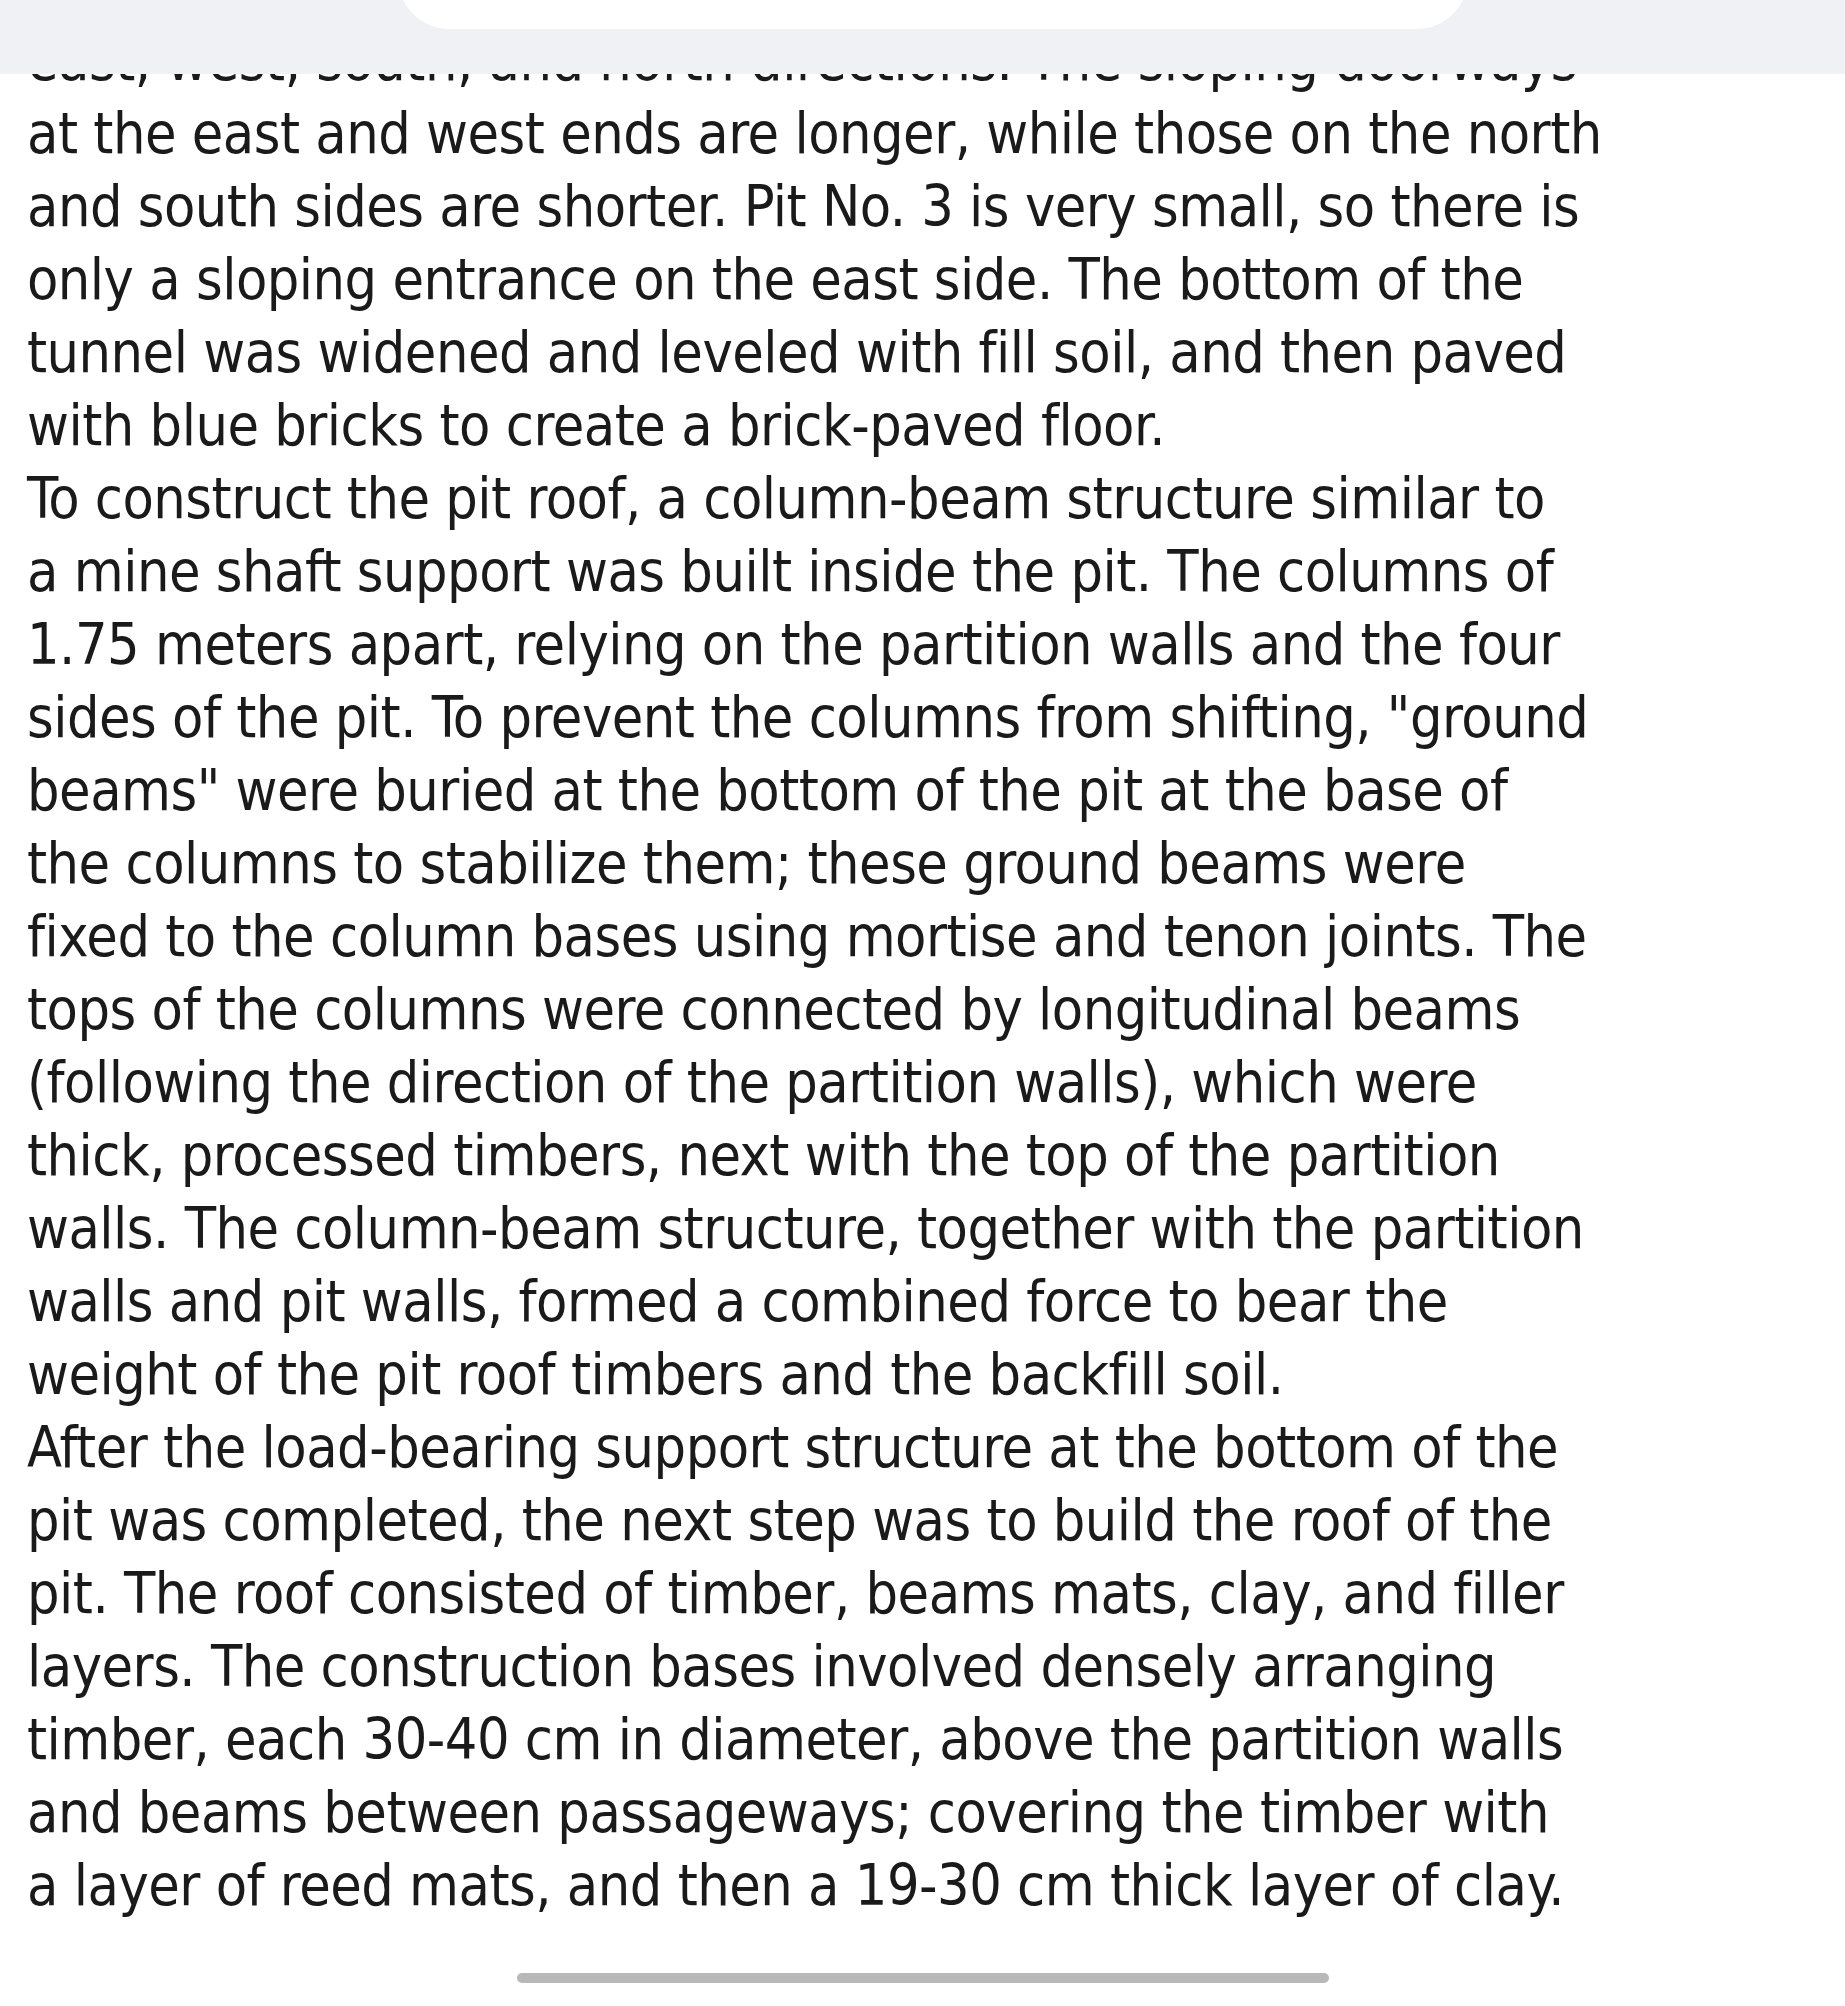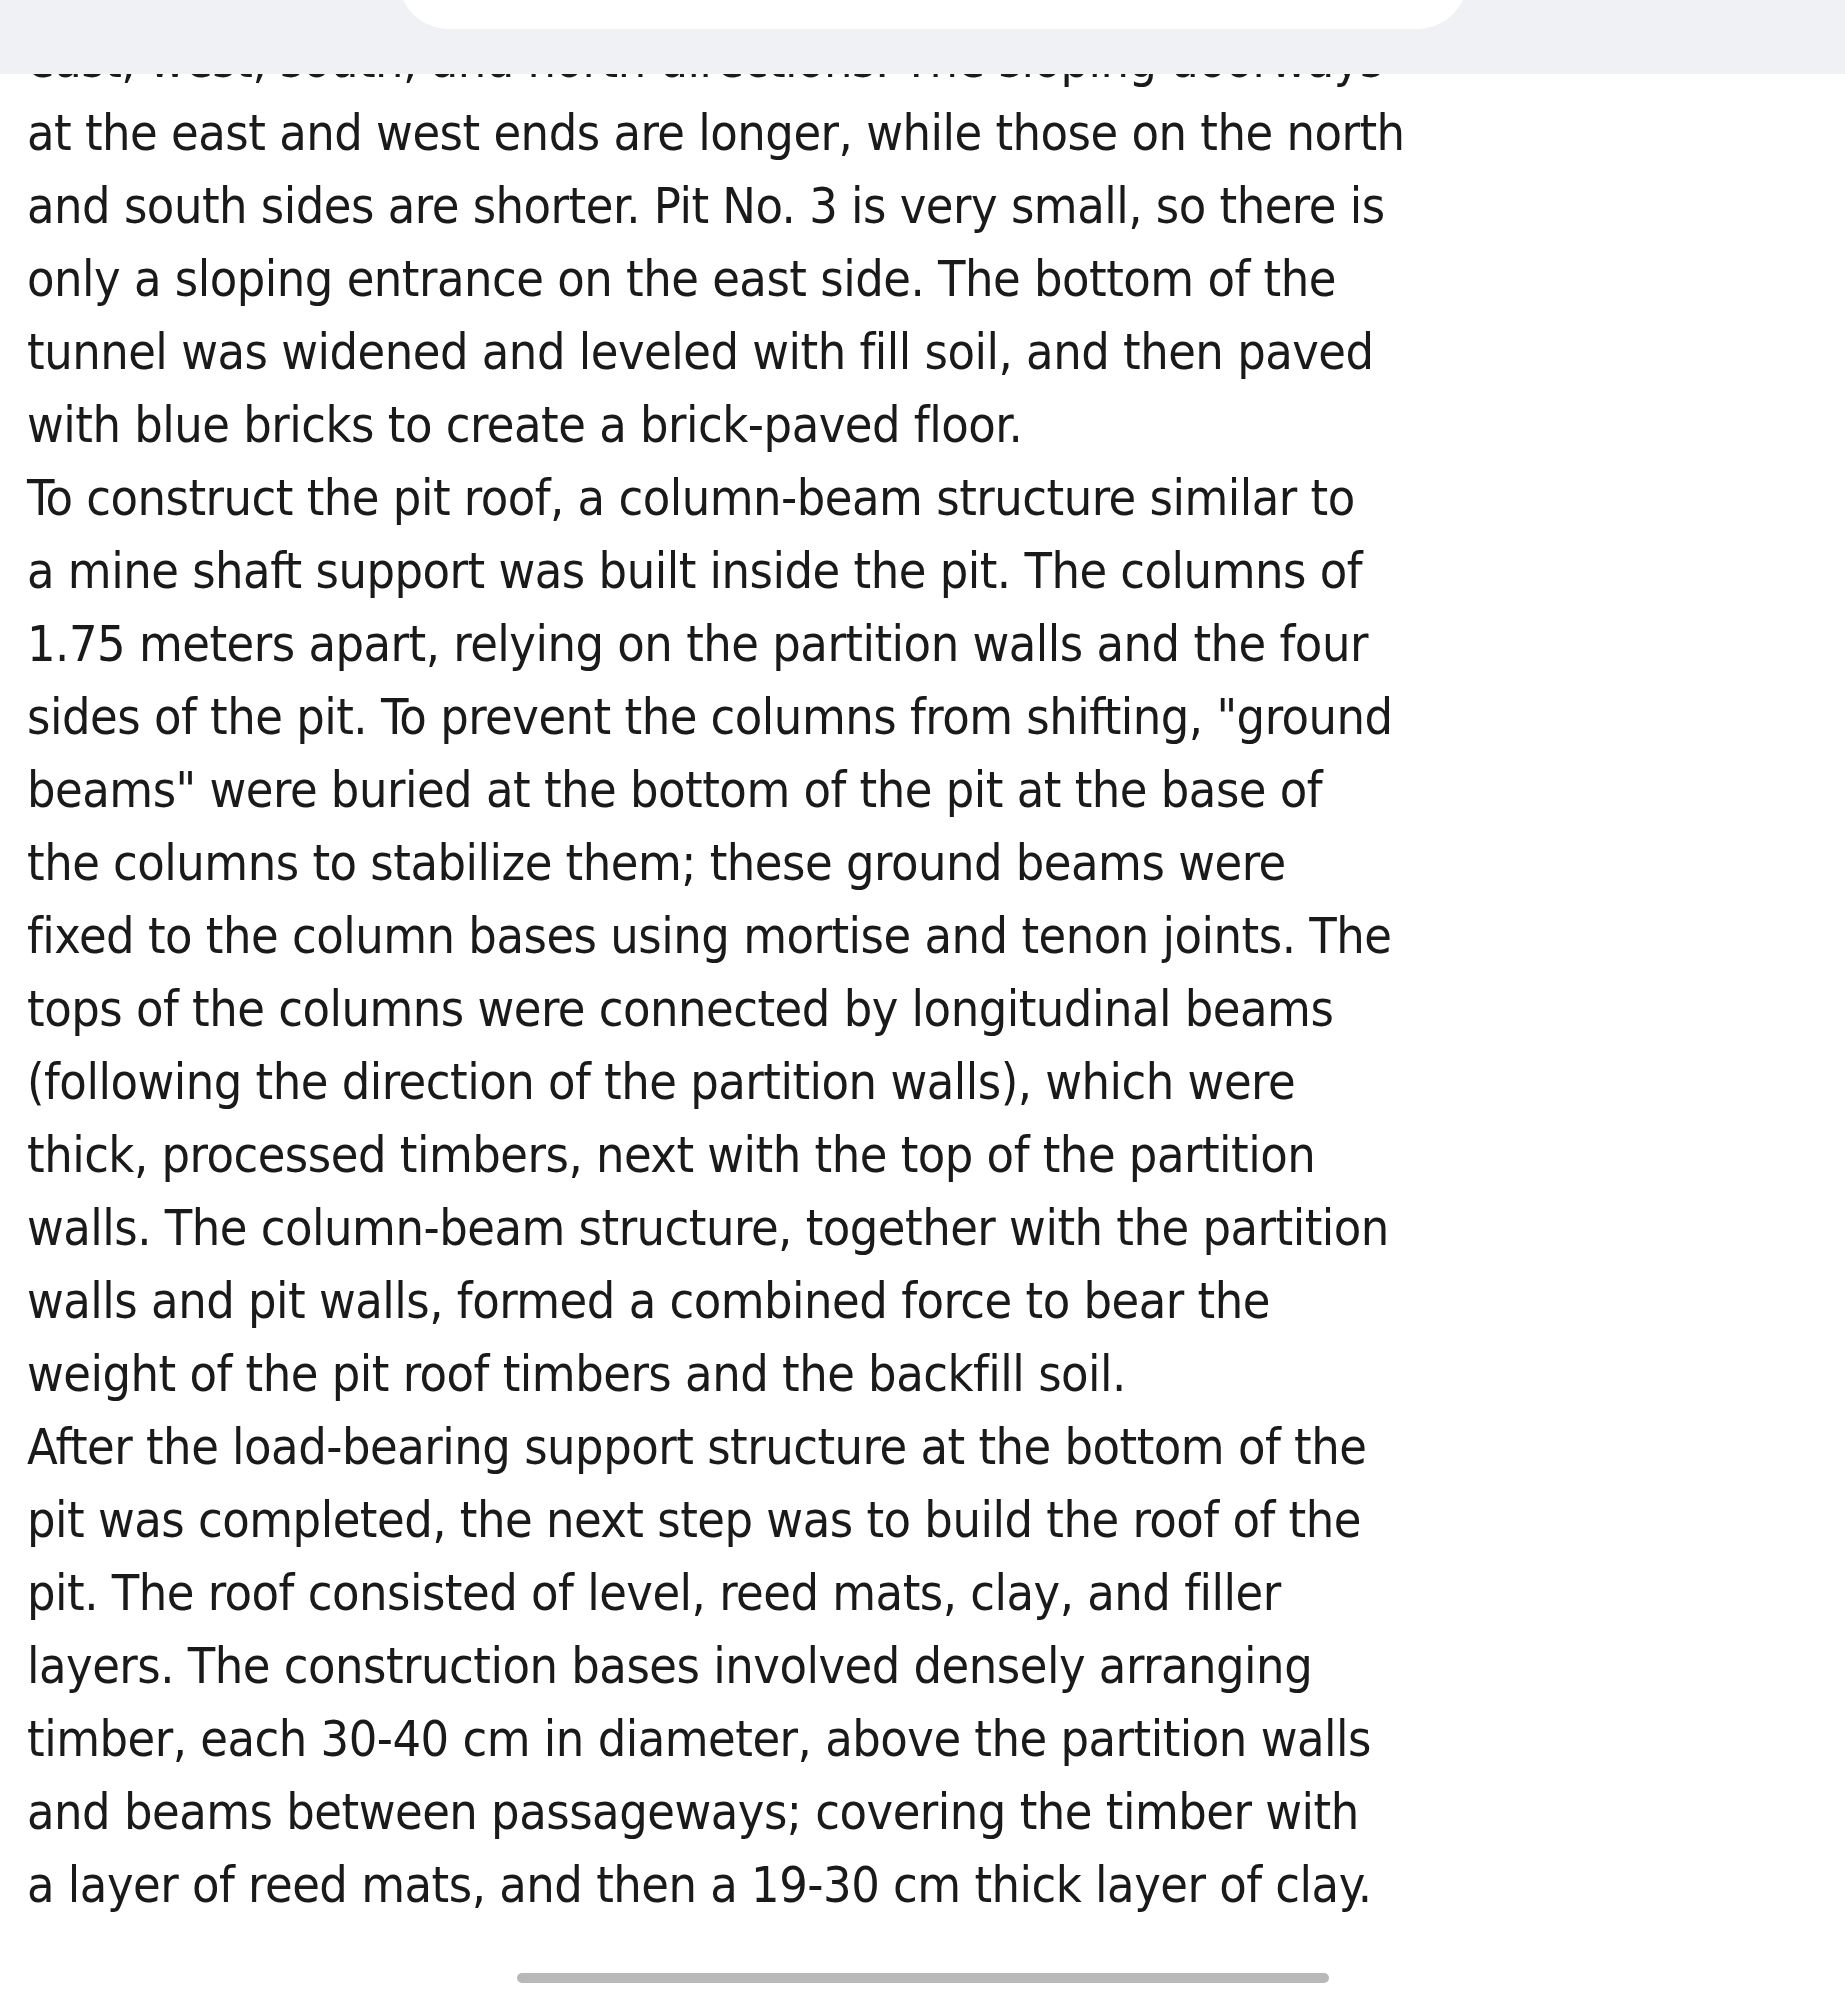--- a/index.html
+++ b/index.html
@@ -6,21 +6,21 @@
   body {
     width:1846px; height:2007px; overflow:hidden; position:relative;
     background:#ffffff;
     font-family:"DejaVu Sans", "Liberation Sans", sans-serif;
     color:#1a1a1a;
   }
   .text-area {
     position:absolute; left:27px; top:24px; width:1818px;
   }
   .line {
-    font-size:50px; line-height:73px; height:73px;
+    font-size:57px; line-height:73px; height:73px;
     white-space:nowrap; letter-spacing:-0.5px;
     font-stretch:condensed;
   }
   .top-bar {
     position:absolute; left:0; top:0; width:1846px; height:74px;
     background:#f0f1f5; z-index:5;
   }
   .pill {
     position:absolute; left:398px; top:-34px; width:1070px; height:63px;
     background:#ffffff; border-radius:0 0 51px 51px; z-index:6; overflow:hidden;
@@ -54,21 +54,21 @@
   <div class="line">the columns to stabilize them; these ground beams were</div>
   <div class="line">fixed to the column bases using mortise and tenon joints. The</div>
   <div class="line">tops of the columns were connected by longitudinal beams</div>
   <div class="line">(following the direction of the partition walls), which were</div>
   <div class="line">thick, processed timbers, next with the top of the partition</div>
   <div class="line">walls. The column-beam structure, together with the partition</div>
   <div class="line">walls and pit walls, formed a combined force to bear the</div>
   <div class="line">weight of the pit roof timbers and the backfill soil.</div>
   <div class="line">After the load-bearing support structure at the bottom of the</div>
   <div class="line">pit was completed, the next step was to build the roof of the</div>
-  <div class="line">pit. The roof consisted of level, reed mats, clay, and filler</div>
+  <div class="line">pit. The roof consisted of timber, beams mats, clay, and filler</div>
   <div class="line">layers. The construction bases involved densely arranging</div>
   <div class="line">timber, each 30-40 cm in diameter, above the partition walls</div>
   <div class="line">and beams between passageways; covering the timber with</div>
   <div class="line">a layer of reed mats, and then a 19-30 cm thick layer of clay.</div>
 </div>
 
 <div class="scrollbar"></div>
 
 
 </body></html>

